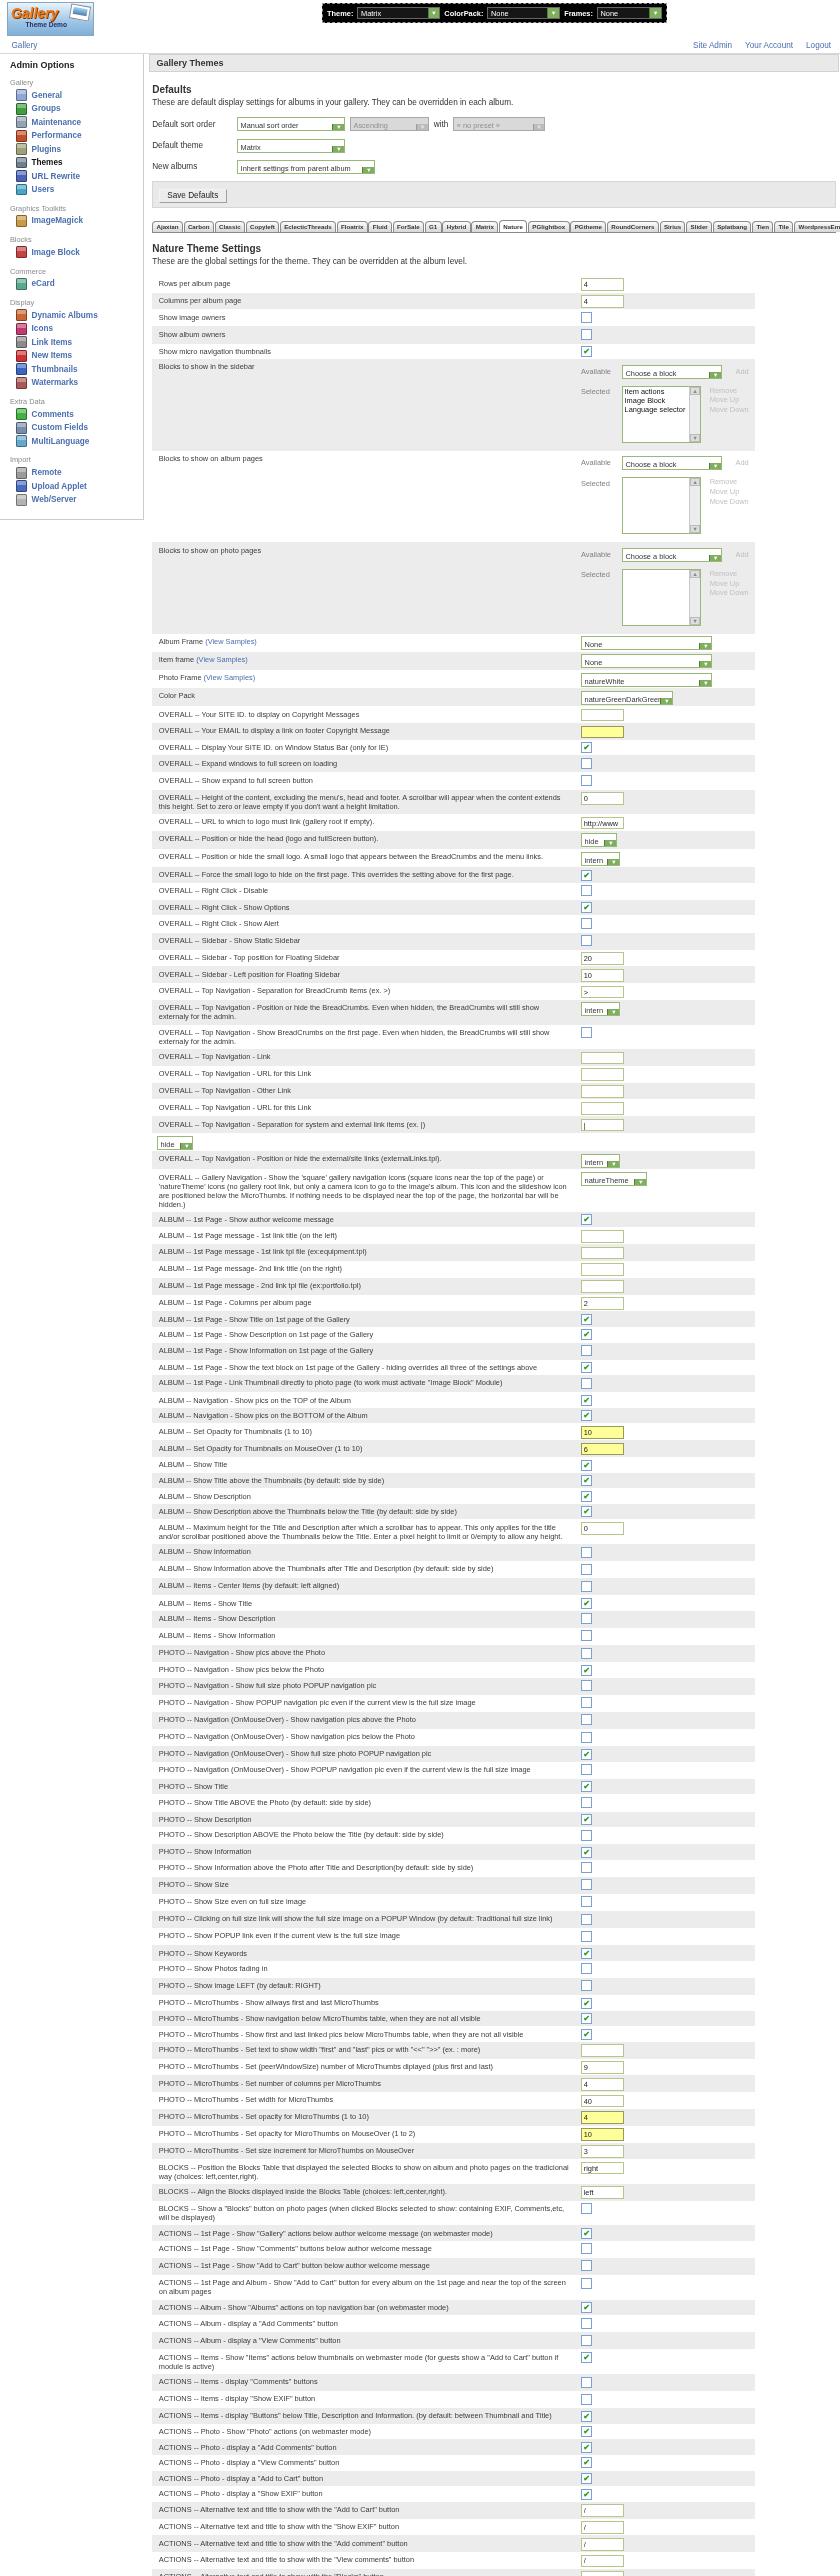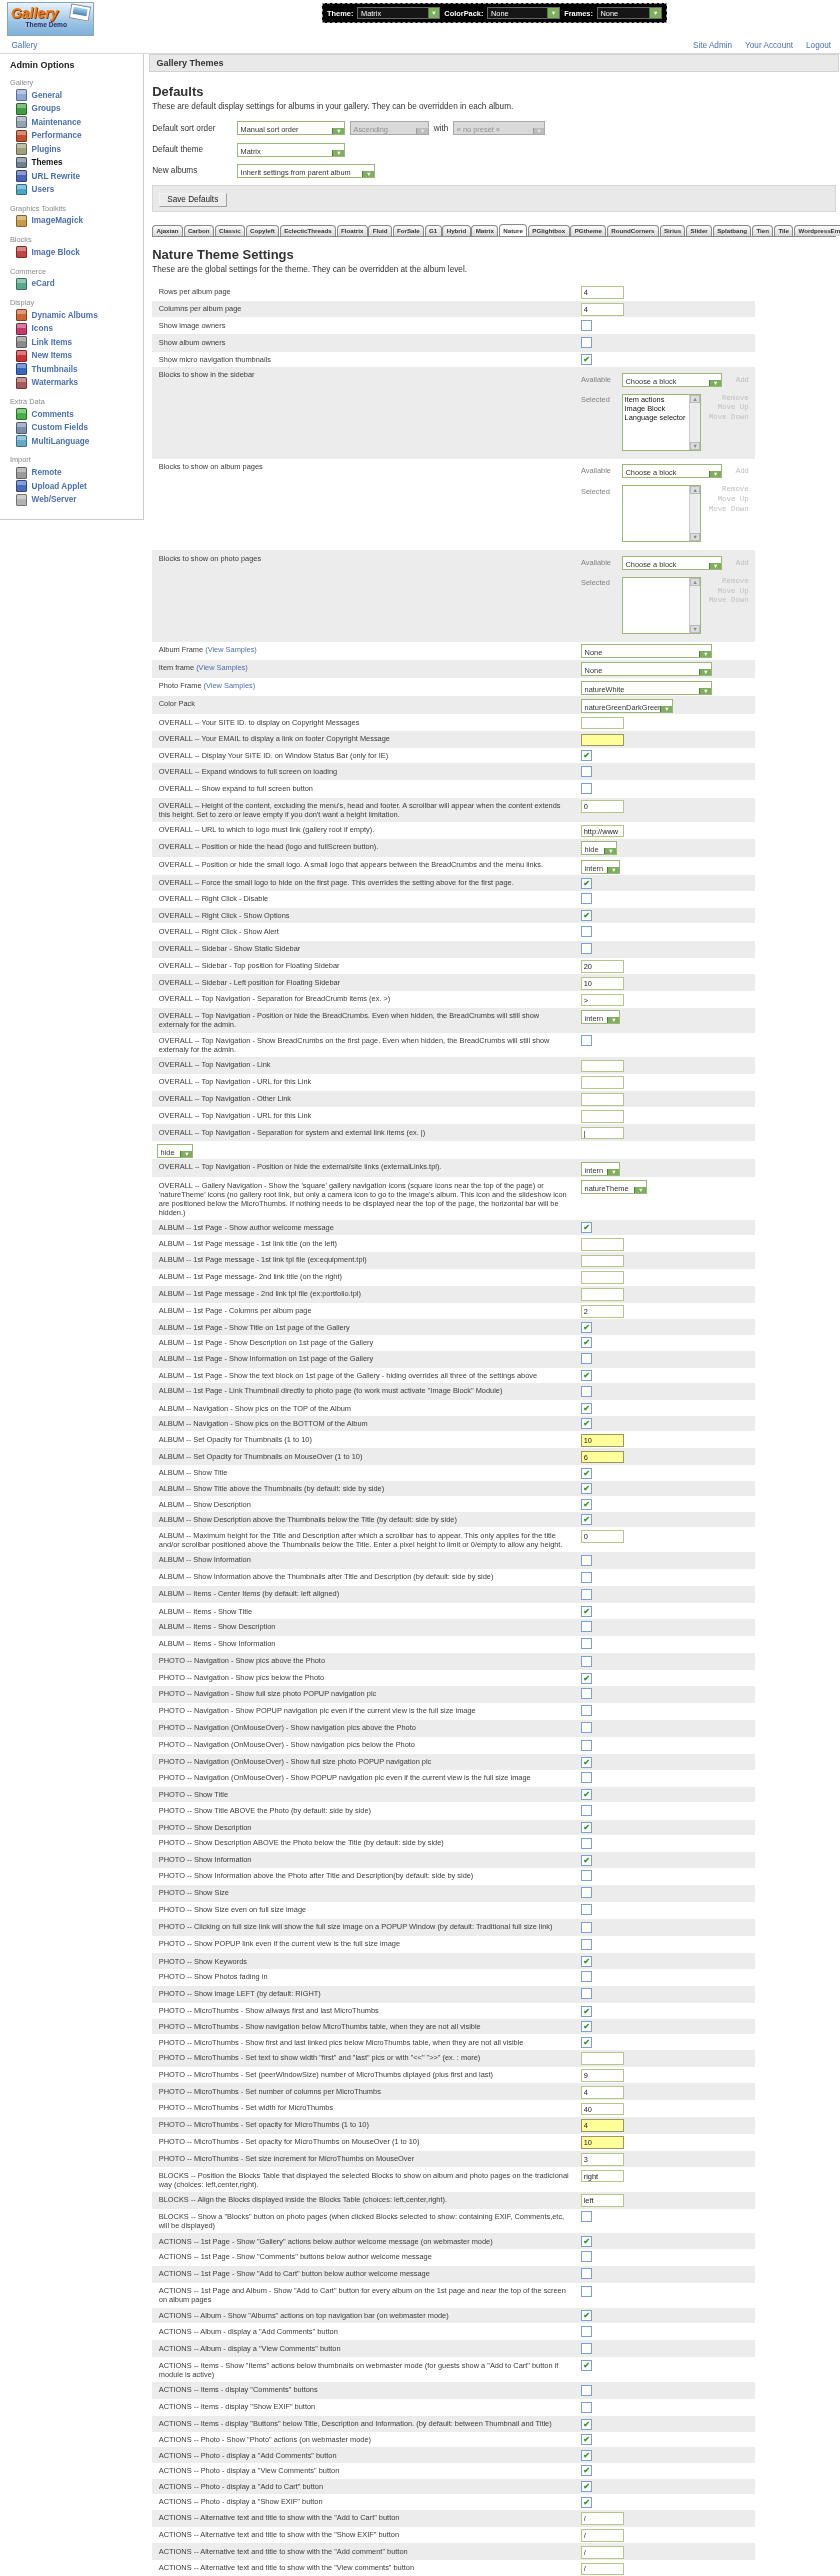--- a/index.html
+++ b/index.html
@@ -38,21 +38,21 @@
   .sidebar h2{font-size:9px;margin:1.6px 0 3.3px;color:#222;}
   .gname{color:#8a8a8a;font-size:7.4px;margin:7.4px 0 1.6px;}
   .sitem{display:flex;align-items:center;gap:4.1px;padding:0.8px 0 0.8px 5.7px;color:#4b6fae;font-weight:bold;cursor:pointer;}
   .sitem.cur{color:#111;}
   .sicon{width:9.9px;height:9.9px;flex:none;border-radius:1.6px;border:0.8px solid rgba(0,0,0,.35);
         box-shadow:inset 0 4.1px rgba(255,255,255,.35);}
 
   .main{flex:1;padding:0 1.6px 0 4.9px;min-width:0;}
   .titlebar{background:#e9e9e9;border:0.8px solid #d2d2d2;font-weight:bold;font-size:9px;padding:3.3px 6.6px;}
   .sect{padding:1.6px 3.3px;}
-  .heading{font-size:13px;font-weight:bold;margin:9.9px 0 3.3px;}
+  .heading{font-size:10px;font-weight:bold;margin:9.9px 0 3.3px;}
   .desc{font-size:8.2px;margin:0 0 9.9px;color:#333;}
 
   .defrow{display:flex;align-items:center;gap:4.9px;margin:7.4px 0;font-size:8.2px;}
   .defrow .dlabel{width:80px;flex:none;}
   .mini-select{display:inline-flex;align-items:flex-end;height:14px;border:0.8px solid #9ab87a;background:#fff;
         font-size:7.4px;box-sizing:border-box;vertical-align:middle;}
   .mini-select .txt{flex:1;padding:1.6px 2.5px 0;white-space:nowrap;overflow:hidden;}
   .mini-select.dis{background:#d9d9d9;color:#909090;border-color:#a9a9a9;}
   .mini-select.dis .arrowbtn{background:#bcbcbc;border-color:#9a9a9a;color:#e8e8e8;}
 
@@ -72,21 +72,21 @@
   .lcell .vslink{color:#4b6fae;text-align:right;}
   .srow .ccell{width:179px;flex:none;padding:2.5px 4.9px 1.6px;box-sizing:border-box;}
   .tin{height:10.7px;border:0.8px solid #b5c68c;font-size:7.4px;padding:0 1.6px;font-family:inherit;box-sizing:content-box;background:#fff;color:#222;}
   .tin.yellow{background:#ffff99;border-color:#99995f;}
   .cb{display:inline-block;width:9px;height:9px;border:0.8px solid #7aa0d4;background:#fff;font-size:8.2px;
         line-height:9px;color:#2f9b2f;text-align:center;font-weight:bold;box-sizing:content-box;cursor:pointer;}
 
   .bp-row{display:flex;align-items:flex-start;gap:4.9px;margin:3.3px 0 6.6px;}
   .bp-lab{width:36px;flex:none;color:#7f7f7f;padding-top:1.6px;}
   .bp-add{margin-left:auto;color:#bdbdbd;padding-top:1.6px;padding-right:1.6px;}
-  .bp-actions{margin-left:auto;text-align:right;color:#c0c0c0;line-height:9.9px;padding-right:1.6px;font-family:Liberation Mono, monospace;}
+  .bp-actions{margin-left:auto;color:#c0c0c0;line-height:9.9px;padding-right:1.6px;}
   .lb{width:79px;height:57px;border:0.8px solid #9ab87a;background:#fff;display:flex;box-sizing:border-box;}
   .lb .opts{flex:1;padding:0.8px 1.6px;line-height:9px;overflow:hidden;color:#111;}
   .lb .sb{width:9.9px;flex:none;background:#ececec;border-left:0.8px solid #c9c9c9;display:flex;flex-direction:column;
         justify-content:space-between;align-items:center;font-size:5.7px;color:#8a8a8a;}
   .lb .sb span{display:block;width:100%;text-align:center;background:#ddd;border:0.8px solid #bbb;box-sizing:border-box;}
 </style>
 </head>
 <body>
 
 <div id="page">
@@ -794,21 +794,21 @@
             </div>
             <div class="srow">
               <div class="lcell">PHOTO -- MicroThumbs - Set width for MicroThumbs</div>
               <div class="ccell"><input class="tin" type="text" value="40" style="width: 38px;"></div>
             </div>
             <div class="srow alt">
               <div class="lcell">PHOTO -- MicroThumbs - Set opacity for MicroThumbs (1 to 10)</div>
               <div class="ccell"><input class="tin yellow" type="text" value="4" style="width: 38px;"></div>
             </div>
             <div class="srow">
-              <div class="lcell">PHOTO -- MicroThumbs - Set opacity for MicroThumbs on MouseOver (1 to 10)</div>
+              <div class="lcell">PHOTO -- MicroThumbs - Set opacity for MicroThumbs on MouseOver (1 to 2)</div>
               <div class="ccell"><input class="tin yellow" type="text" value="10" style="width: 38px;"></div>
             </div>
             <div class="srow alt">
               <div class="lcell">PHOTO -- MicroThumbs - Set size increment for MicroThumbs on MouseOver</div>
               <div class="ccell"><input class="tin" type="text" value="3" style="width: 38px;"></div>
             </div>
             <div class="srow">
               <div class="lcell">BLOCKS -- Position the Blocks Table that displayed the selected Blocks to show on album and photo pages on the tradicional way (choices: left,center,right).</div>
               <div class="ccell"><input class="tin" type="text" value="right" style="width: 38px;"></div>
             </div>

